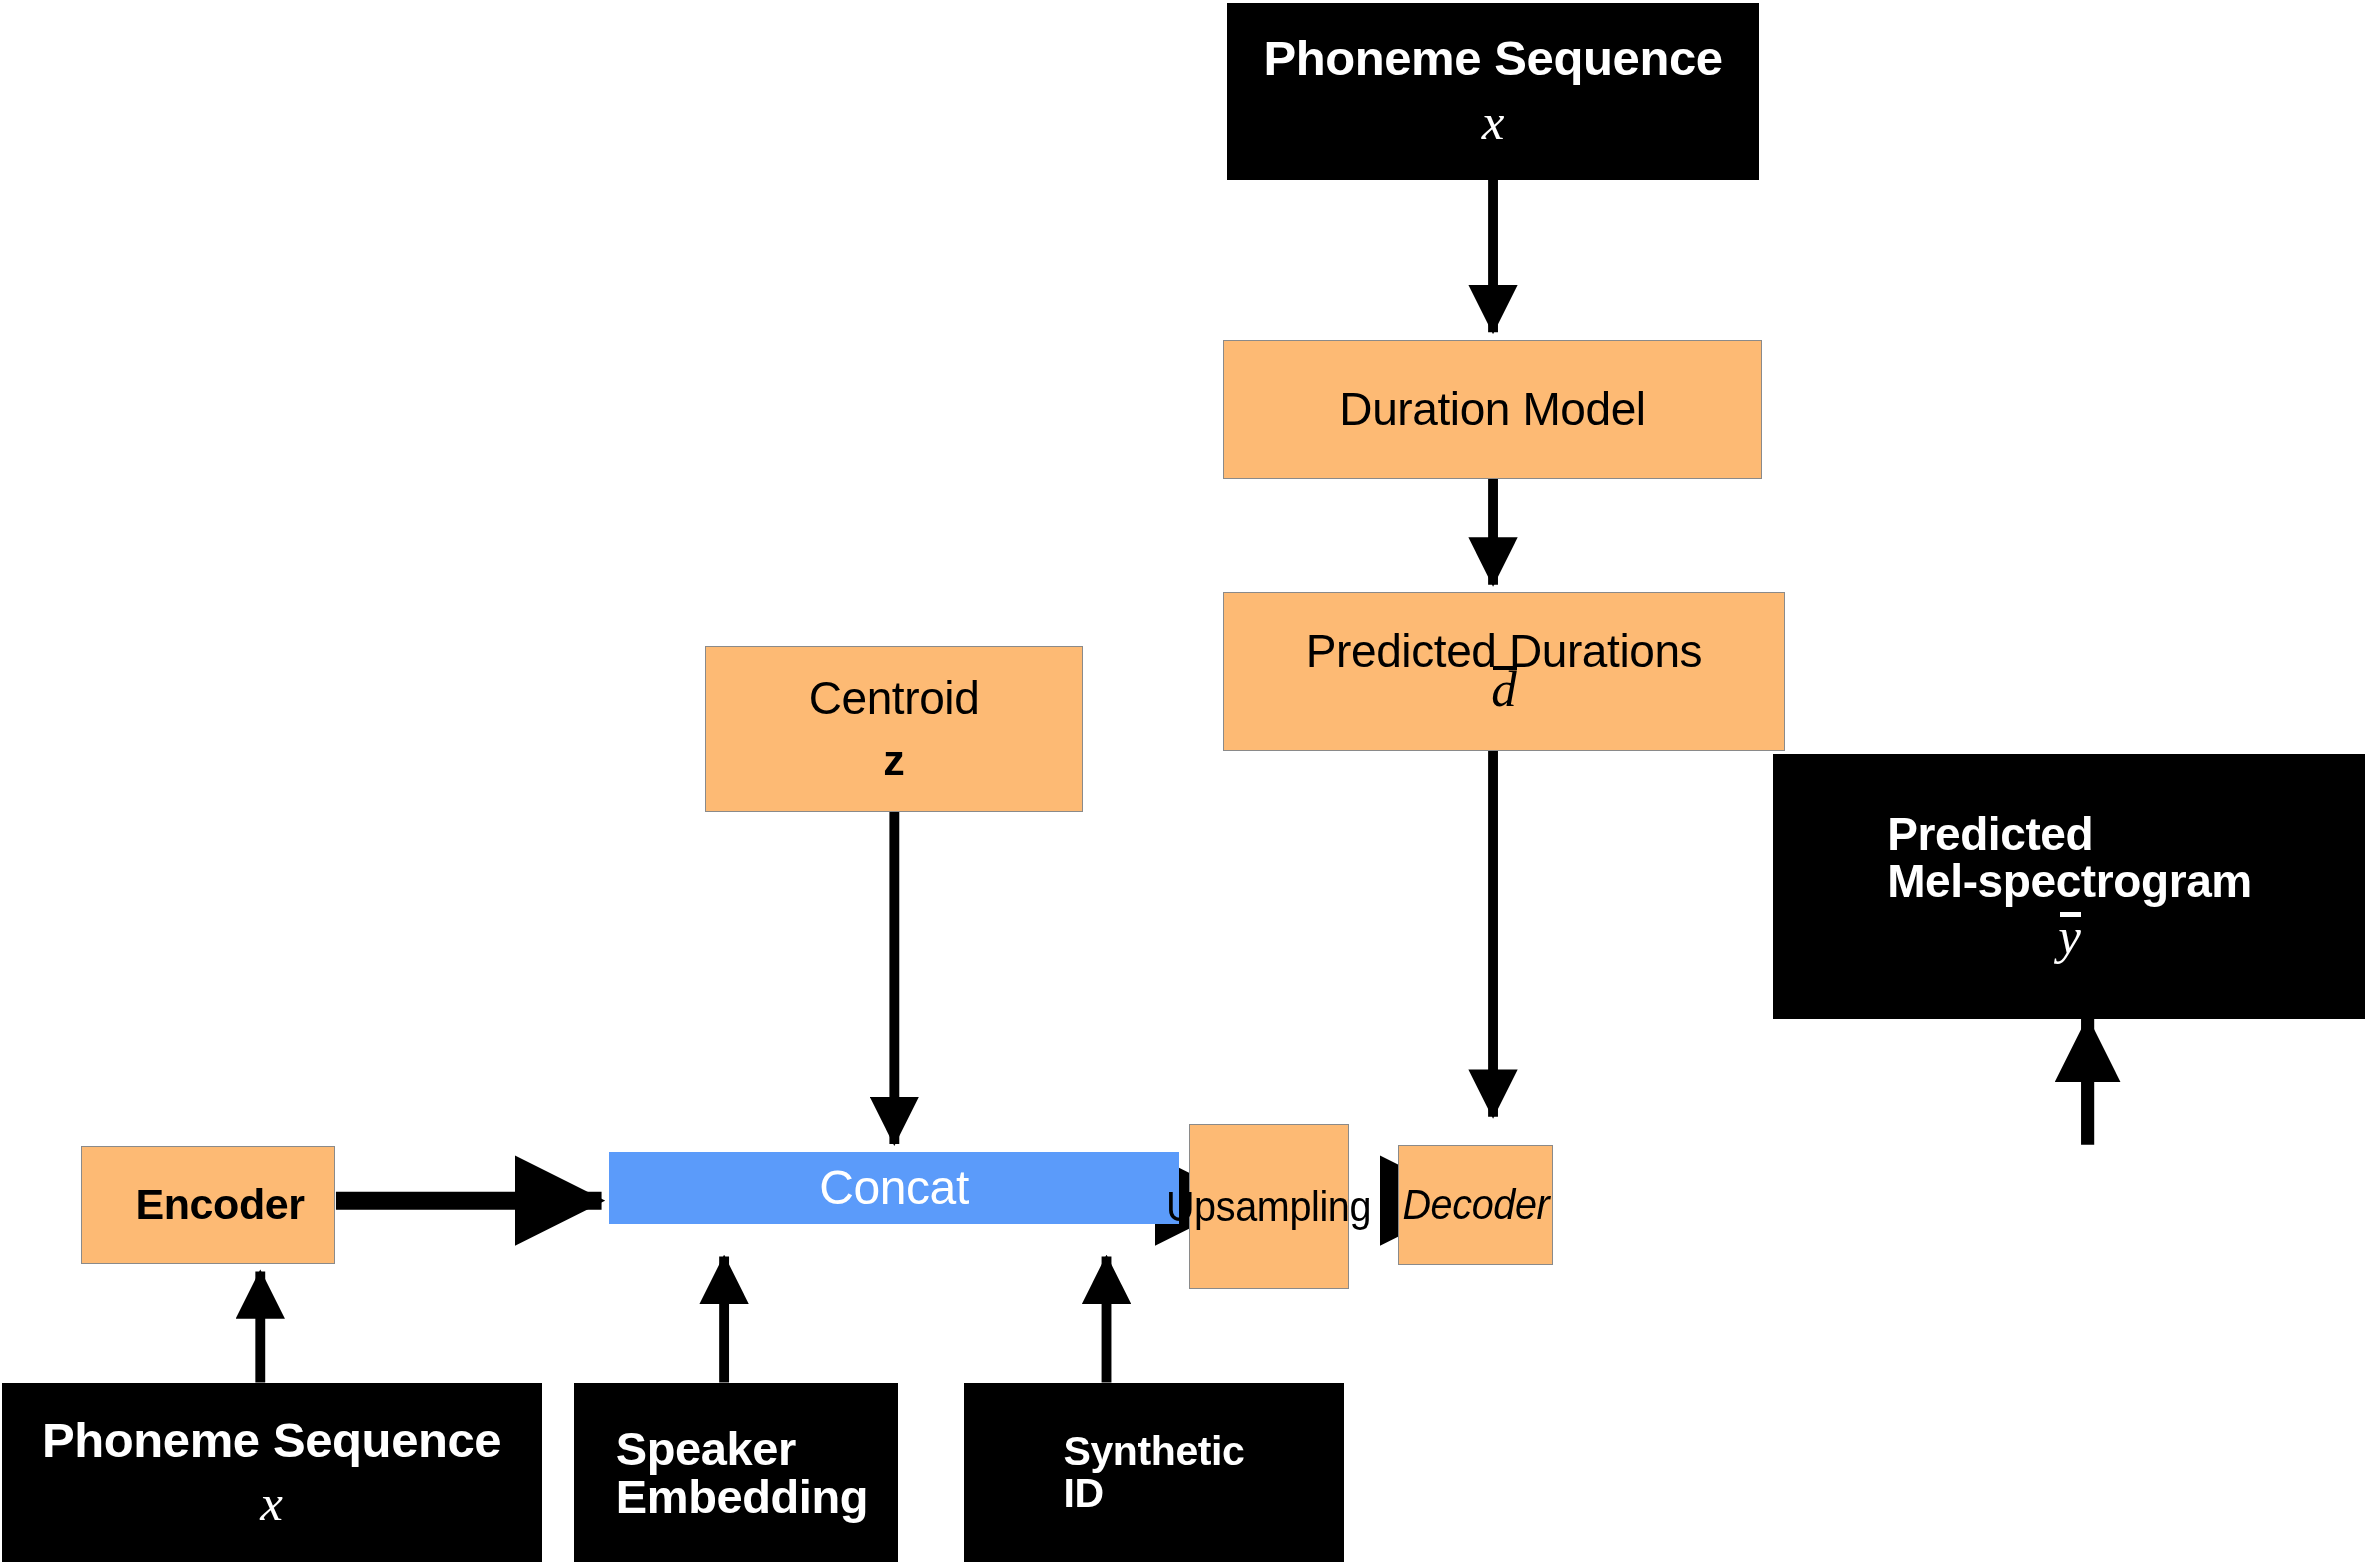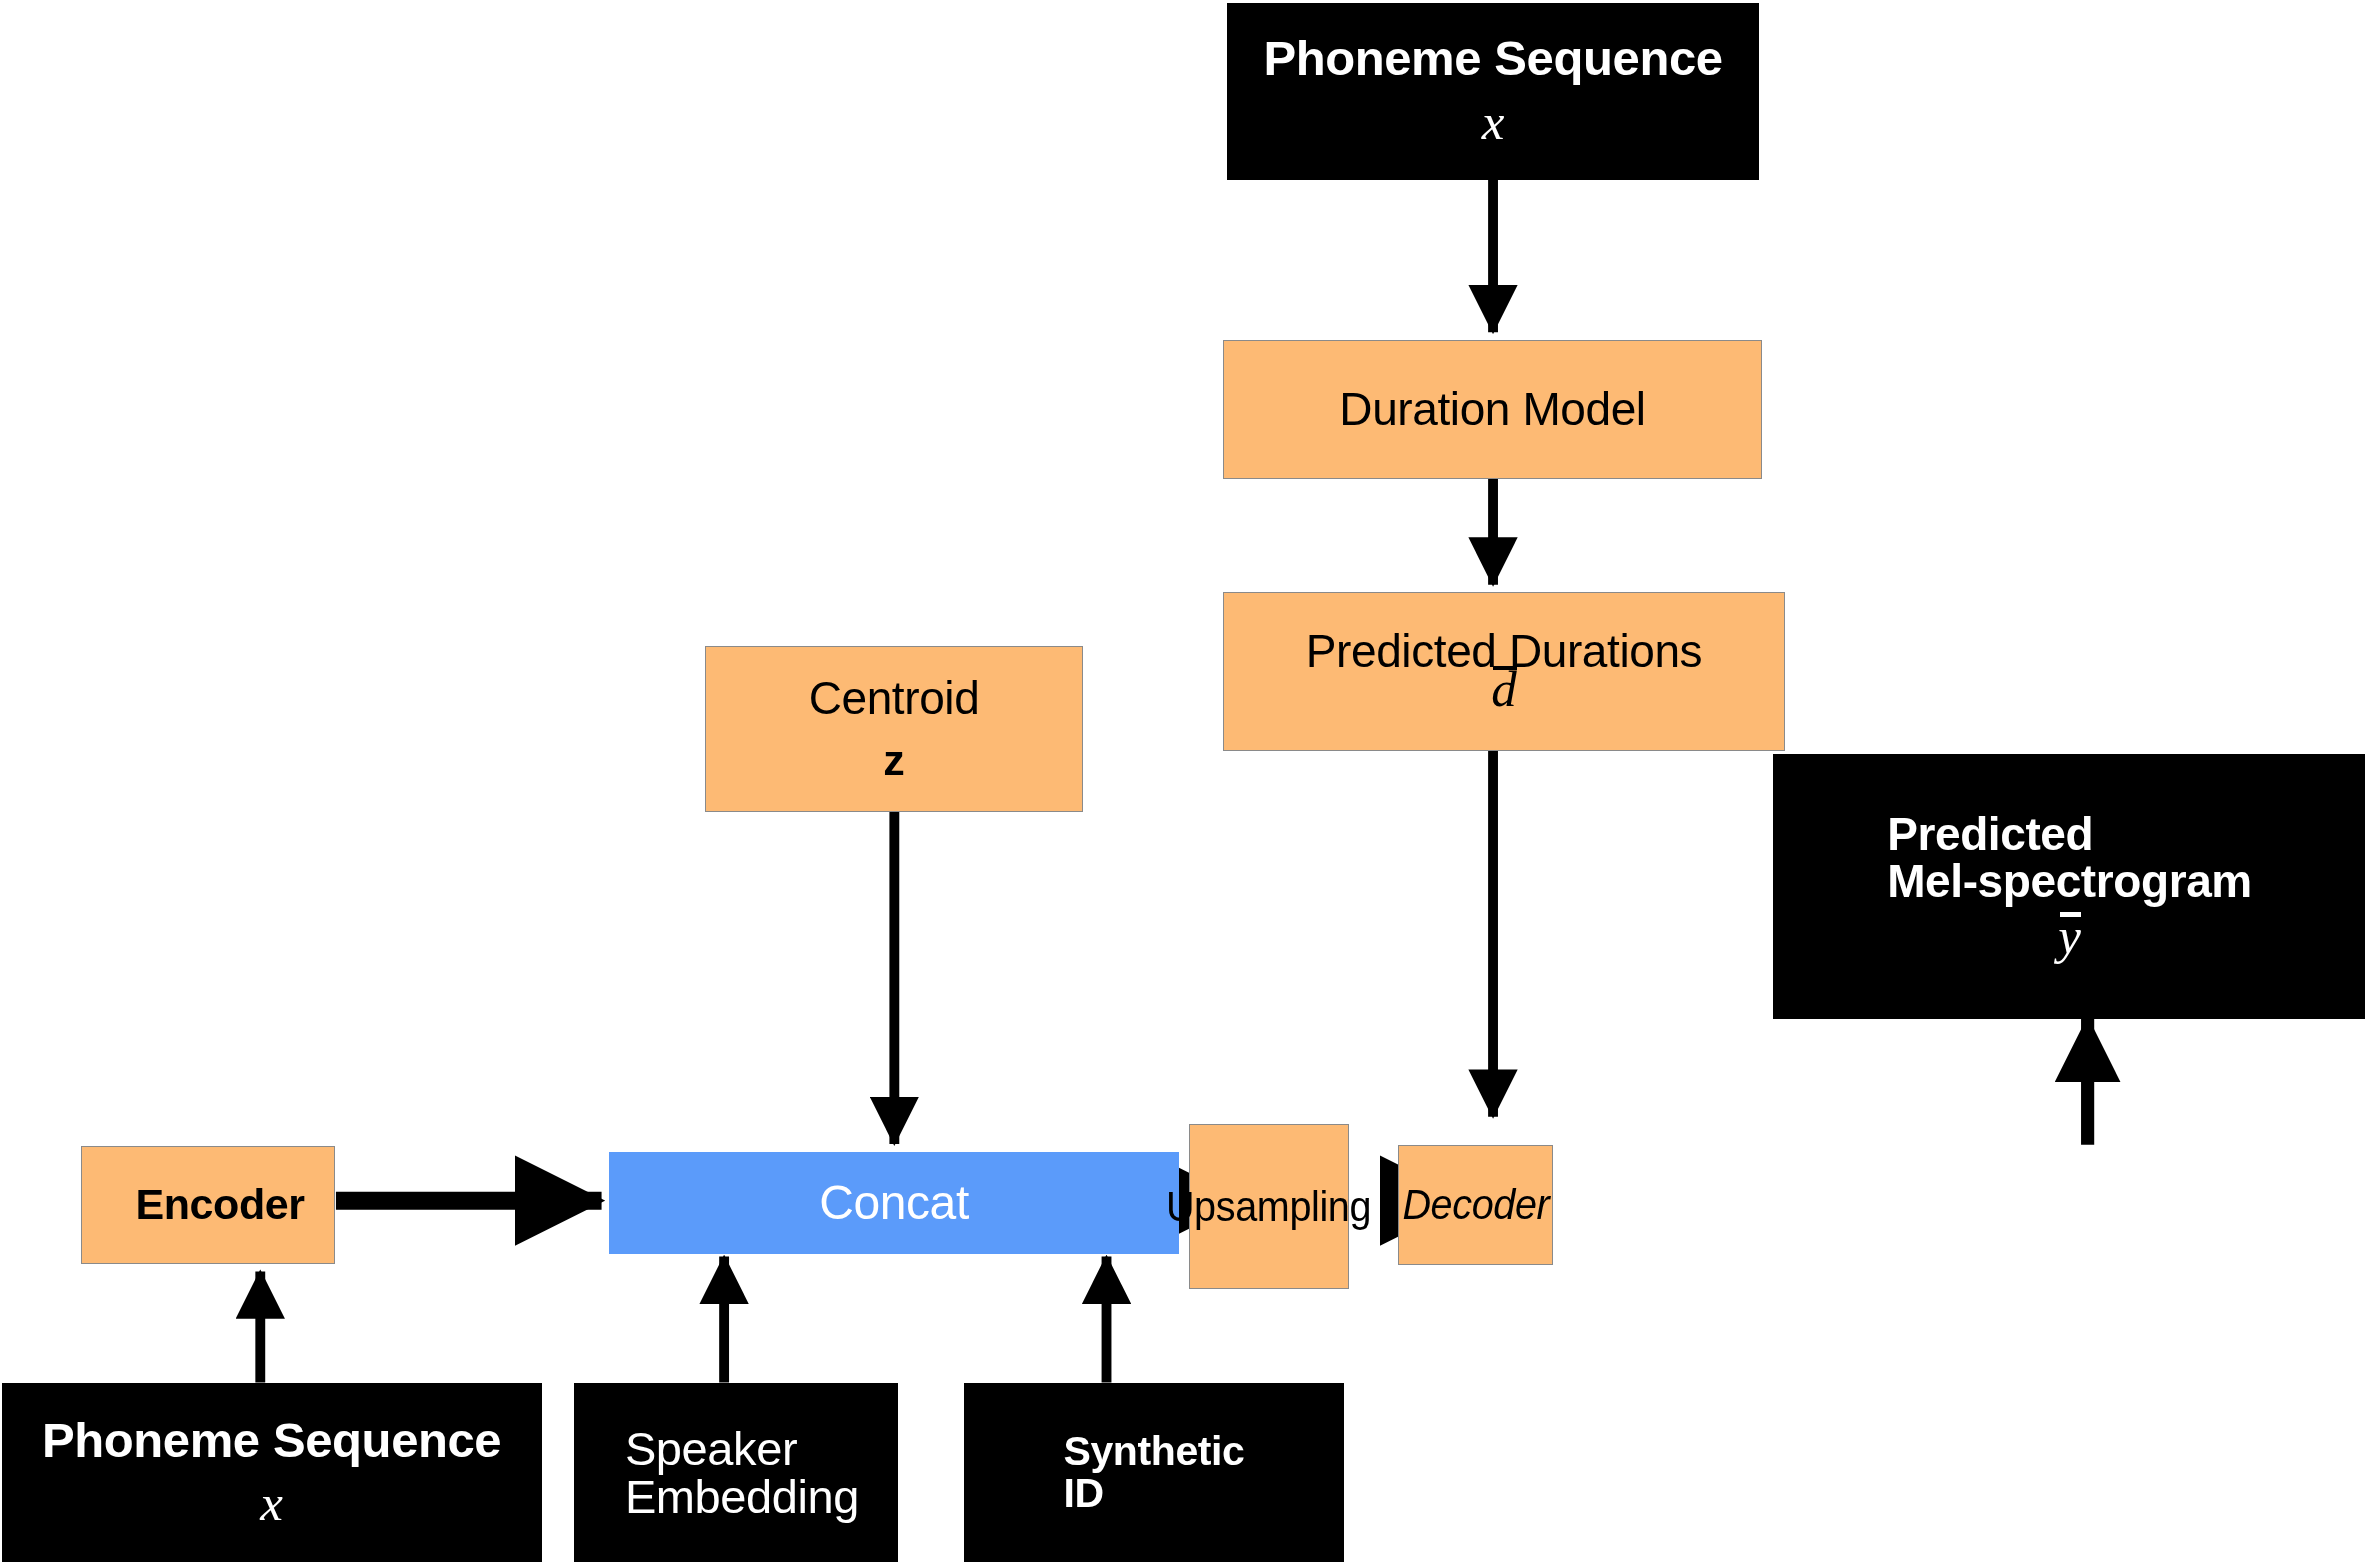--- a/index.html
+++ b/index.html
@@ -132,39 +132,39 @@
   <div class="node black" style="left:1773px; top:754px; width:593px; height:265px;">
     <div class="label" style="font-size:46px; font-weight:bold;">Predicted
 Mel-spectrogram</div>
     <div class="sym bar-over" style="font-size:51px; margin-top:5px;">y</div>
   </div>
 
   <div class="node orange" style="left:81px; top:1146px; width:254px; height:118px;padding-left:24px;">
     <div class="label" style="font-size:43px; font-weight:bold;">Encoder</div>
   </div>
 
-  <div class="node blue" style="left:609px; top:1152px; width:570px; height:102px;">
+  <div class="node blue" style="left:609px; top:1152px; width:570px; height:72px;">
     <div class="label" style="font-size:48px;">Concat</div>
   </div>
 
   <div class="node orange" style="left:1189px; top:1124px; width:160px; height:165px;">
     <div class="label" style="font-size:43px; transform:scaleX(0.92);">Upsampling</div>
   </div>
 
   <div class="node orange" style="left:1398px; top:1145px; width:155px; height:120px;font-style:italic;">
     <div class="label" style="font-size:43px; transform:scaleX(0.92);">Decoder</div>
   </div>
 
   <div class="node black" style="left:1.6px; top:1383px; width:540px; height:179px;">
     <div class="label" style="font-size:49px; font-weight:bold;">Phoneme Sequence</div>
     <div class="sym" style="font-size:51px; margin-top:11.5px;">x</div>
   </div>
 
   <div class="node black" style="left:574px; top:1383px; width:324px; height:179px;">
-    <div class="label" style="font-size:47px; font-weight:normal;margin-left:12px;">Speaker
+    <div class="label" style="font-size:47px; font-weight:bold;margin-left:12px;">Speaker
 Embedding</div>
   </div>
 
   <div class="node black" style="left:964px; top:1383px; width:380px; height:179px;">
     <div class="label" style="font-size:41px; font-weight:bold;">Synthetic
 ID</div>
   </div>
 
 </div>
 

